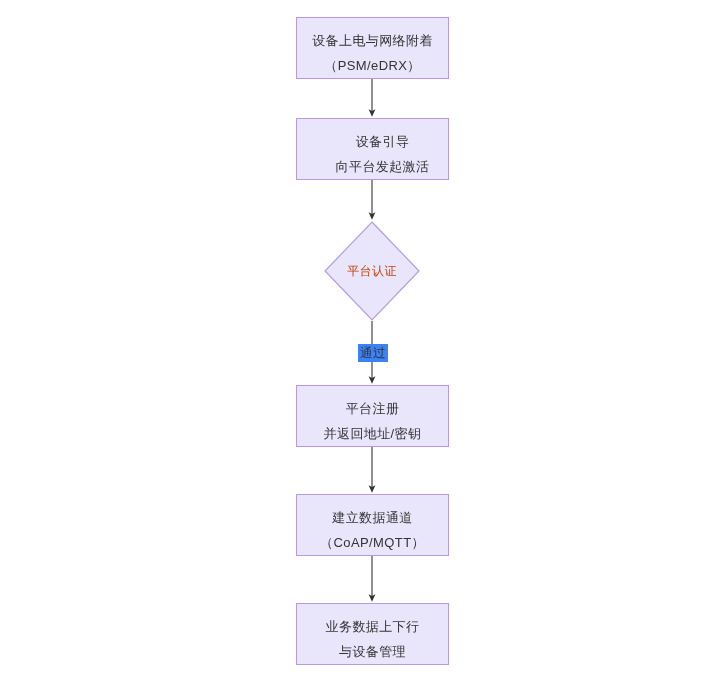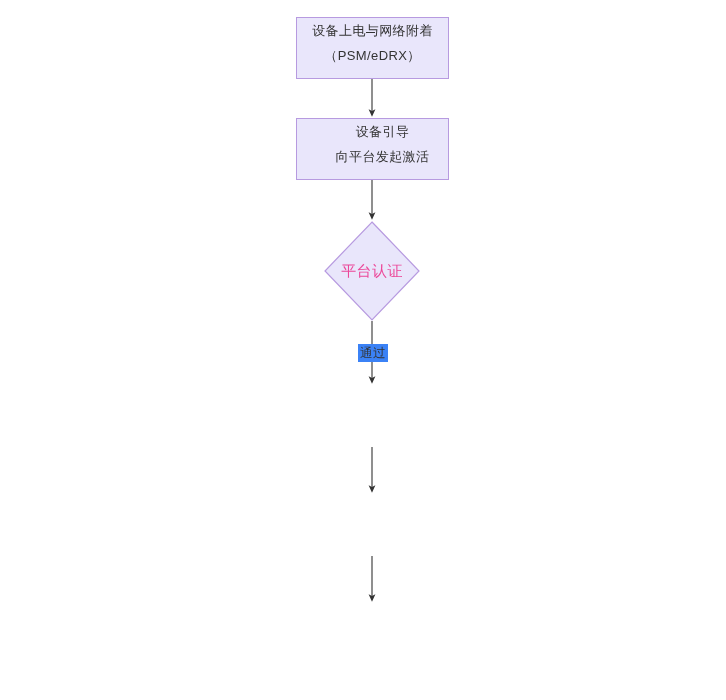--- a/index.html
+++ b/index.html
@@ -24,21 +24,21 @@
     left: 0;
     top: 0;
     width: 726px;
     height: 700px;
     pointer-events: none;
   }
   .node {
     position: absolute;
     box-sizing: border-box;
     display: flex;
-    align-items: flex-start;
+    align-items: flex-end;
     justify-content: center;
     background: #e9e6fb;
     border: 1px solid #b79ae0;
     color: #333333;
     font-size: 13px;
     line-height: 25px;
     text-align: center;
     white-space: pre-line;
     letter-spacing: 0.4px;
   }
@@ -60,22 +60,22 @@
   }
   .diamond-text {
     position: absolute;
     left: 0;
     top: 0;
     width: 96px;
     height: 100px;
     display: flex;
     align-items: center;
     justify-content: center;
-    color: #ec4899;
-    font-size: 15px;
+    color: #c2410c;
+    font-size: 12px;
     line-height: 20px;
     text-align: center;
     letter-spacing: 0.4px;
   }
   .edge-label {
     position: absolute;
     background: #3b82f6;
     color: #333333;
     font-size: 12.5px;
     line-height: 16px;
@@ -116,16 +116,28 @@
 
   <div class="diamond-wrap" style="left:324px; top:221px;">
     <svg class="diamond-shape" viewBox="0 0 96 100">
       <polygon points="48,1 95,50 48,99 1,50" fill="#e9e6fb" stroke="#b79ae0" stroke-width="1.2"></polygon>
     </svg>
     <div class="diamond-text">平台认证</div>
   </div>
 
   <div class="edge-label" style="left:358px; top:344px;">通过</div>
 
+  <div class="node" style="left:296px; top:385px; width:153px; height:62px;">
+    <span class="node-label">平台注册
+并返回地址/密钥</span>
+  </div>
 
+  <div class="node" style="left:296px; top:494px; width:153px; height:62px;">
+    <span class="node-label">建立数据通道
+（CoAP/MQTT）</span>
+  </div>
 
+  <div class="node" style="left:296px; top:603px; width:153px; height:62px;">
+    <span class="node-label">业务数据上下行
+与设备管理</span>
+  </div>
 
 </div>
 
 </body></html>

